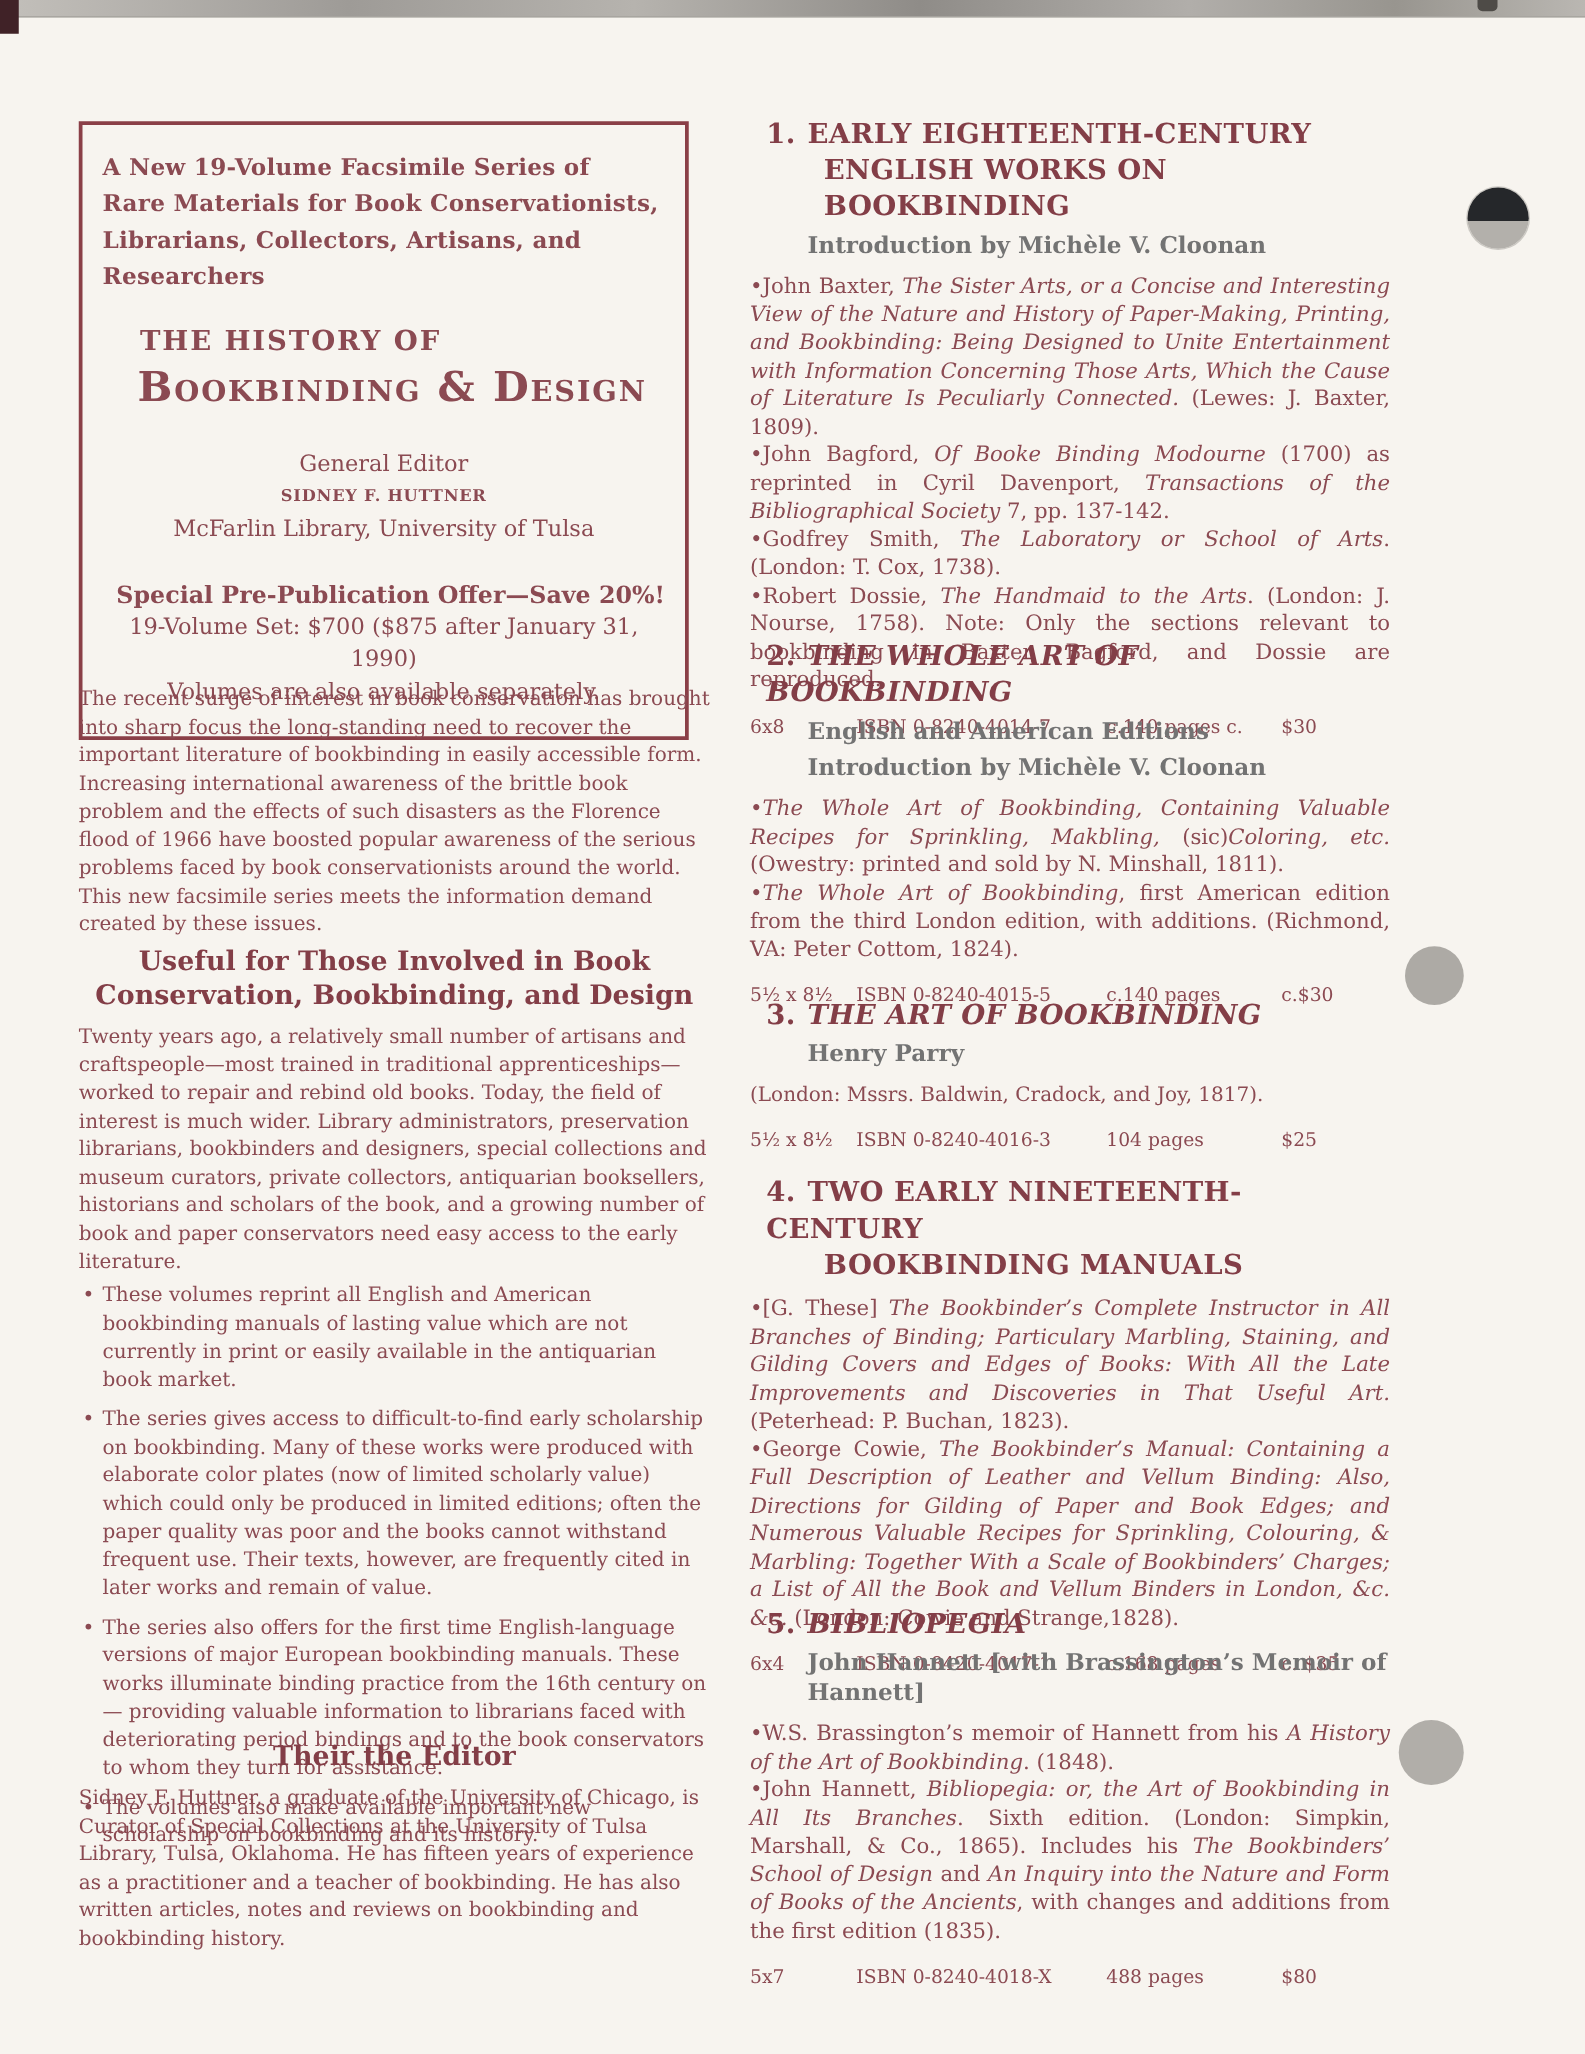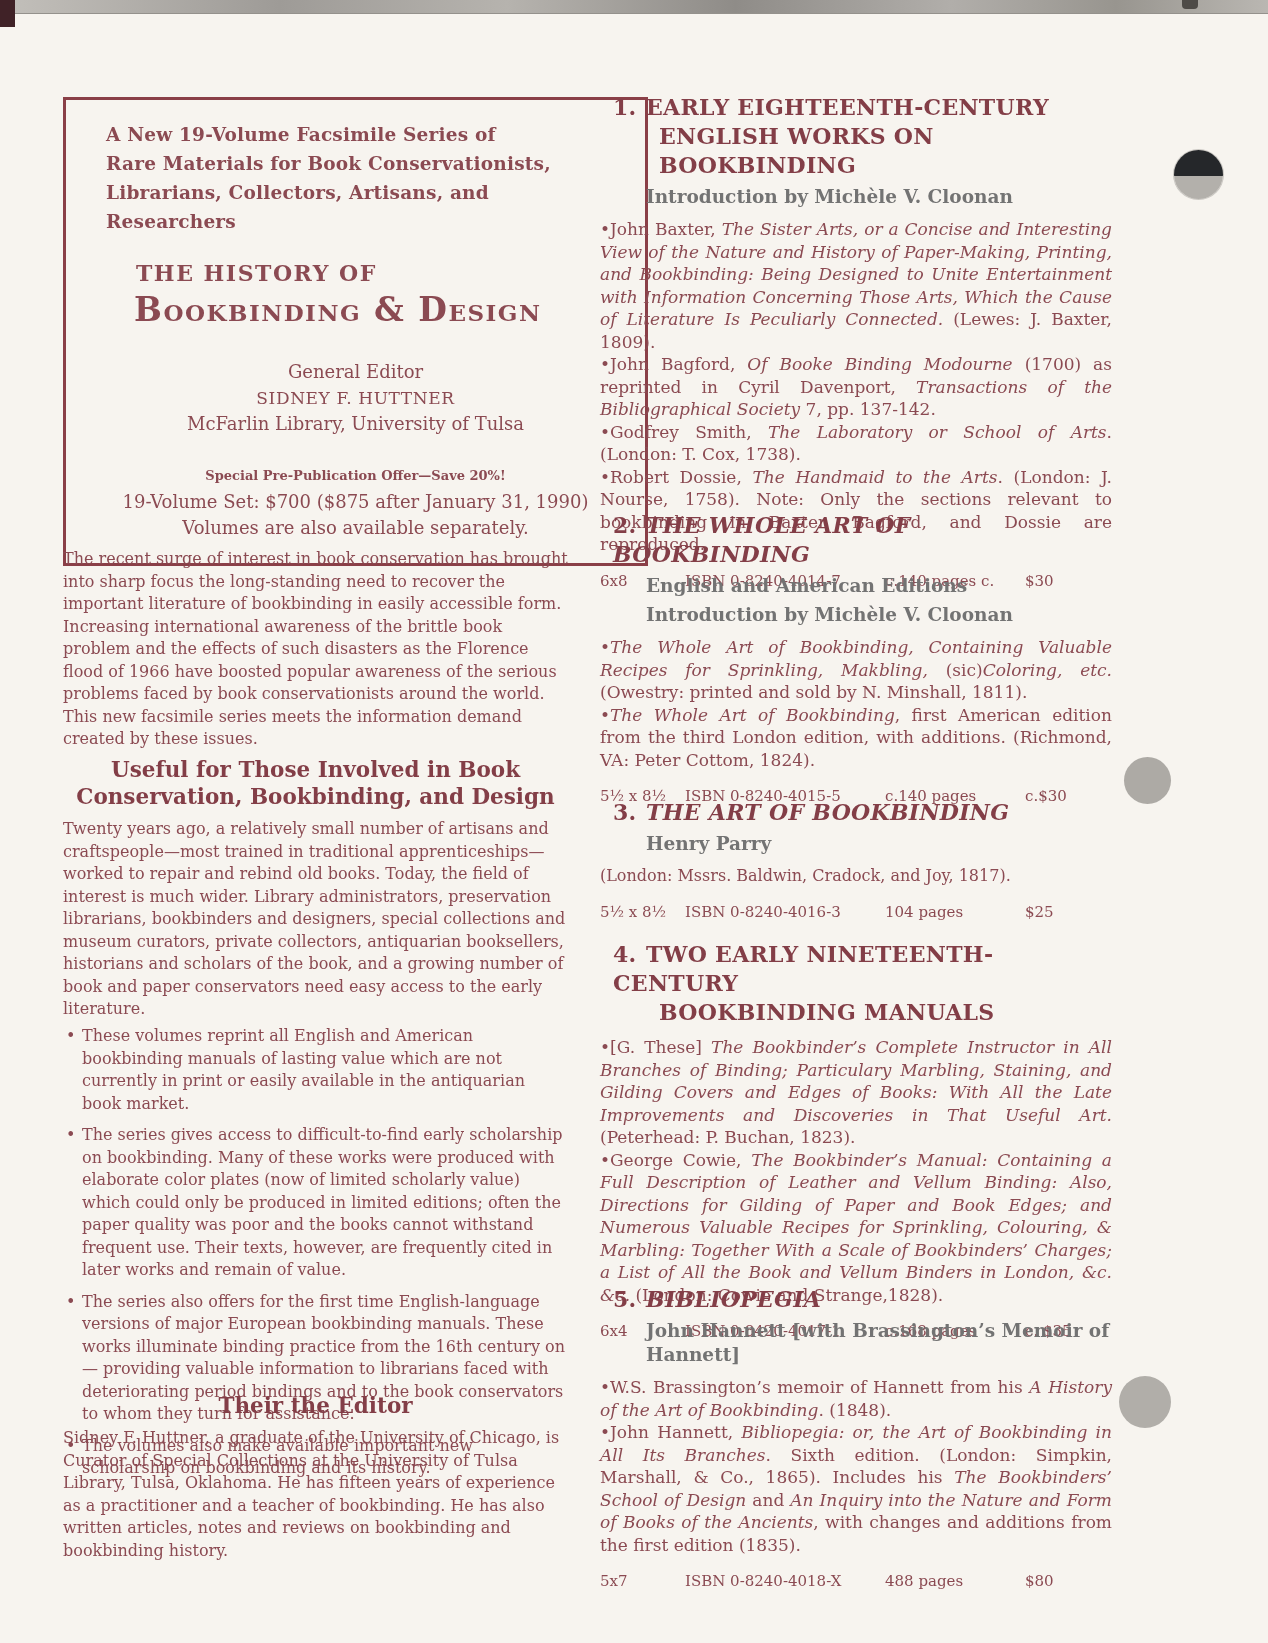--- a/index.html
+++ b/index.html
@@ -17,29 +17,29 @@
   .corner-mark{position:absolute;top:0;left:0;width:15px;height:27px;background:#402227;}
   .top-notch{position:absolute;top:0;left:1182px;width:16px;height:9px;background:#4e4b47;border-radius:0 0 4px 4px;}
   .hole{position:absolute;border-radius:50%;}
   .hole1{left:1174px;top:150px;width:49px;height:49px;
     background:linear-gradient(180deg,#25272a 0 54%,#b3b0ab 54% 100%);
     box-shadow:0 0 0 1px rgba(120,117,112,.35);}
   .hole2{left:1124px;top:757px;width:47px;height:47px;background:#adaaa5;}
   .hole3{left:1119px;top:1376px;width:52px;height:52px;background:#b1aea9;}
 
   
-  .promo-box{position:absolute;left:63px;top:97px;width:585px;box-sizing:border-box;
-    border:3px solid #8a3f47;padding:20px 40px 22px;}
+  .promo-box{position:absolute;left:63px;top:97px;width:488px;box-sizing:border-box;
+    border:3px solid #8a3f47;padding:20px 16px 22px;}
   .promo-intro{font-size:18.5px;font-weight:bold;line-height:29px;letter-spacing:.2px;}
   .series-pretitle{margin:24px 0 0 30px;font-size:22px;font-weight:bold;letter-spacing:1.5px;}
   .series-title{margin:4px 0 0 28px;font-size:33px;font-weight:bold;font-variant:small-caps;letter-spacing:1.5px;}
   .editor-block{margin-top:30px;text-align:center;font-size:18px;line-height:26px;}
-  .editor-name{font-size:17px;font-weight:normal;letter-spacing:.6px;}
+  .editor-name{font-size:13px;font-weight:bold;letter-spacing:.6px;}
   .offer-block{margin-top:26px;text-align:center;font-size:18px;line-height:26px;}
-  .offer-headline{font-size:13px;font-weight:bold;}
+  .offer-headline{font-size:19px;font-weight:bold;text-align:right;}
 
   
   .lsec{position:absolute;left:63px;width:505px;}
   .s1{top:548px}.s2{top:756px}.s3{top:1016px}.s4{top:1392px}
   .lsec h2{font-size:21.5px;font-weight:bold;text-align:center;margin:0 0 8px;line-height:27px;color:#833e47;}
   .lsec p{margin:0;font-size:16px;line-height:22.5px;}
   .bullet{position:relative;padding-left:19px;margin-top:9px;font-size:16px;line-height:22.5px;}
   .bullet::before{content:"\2022";position:absolute;left:3px;}
 
   

